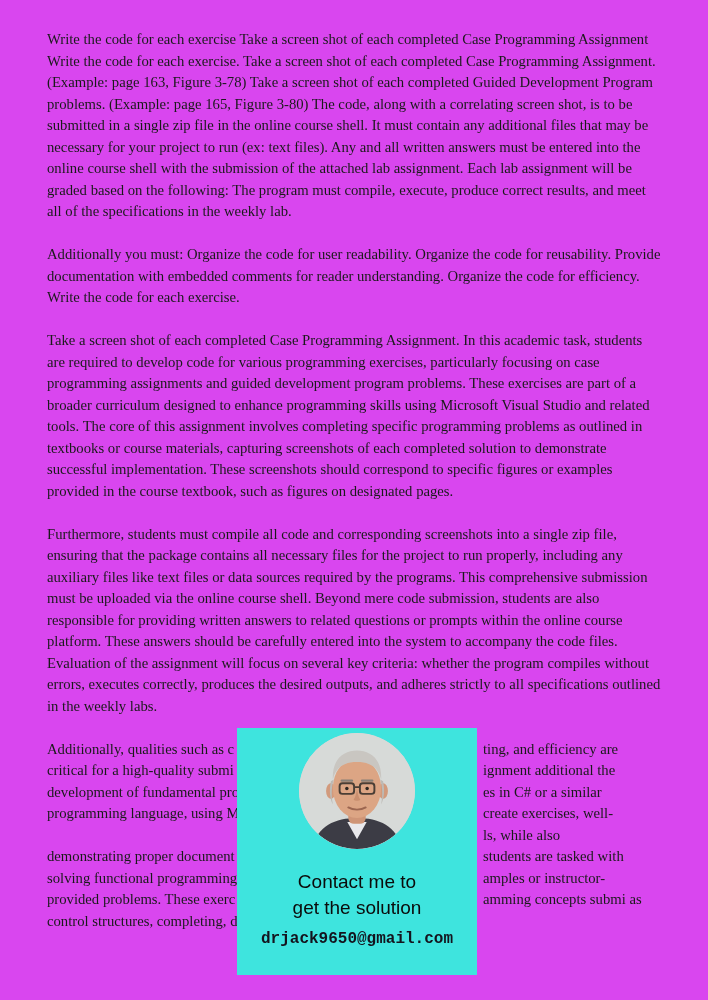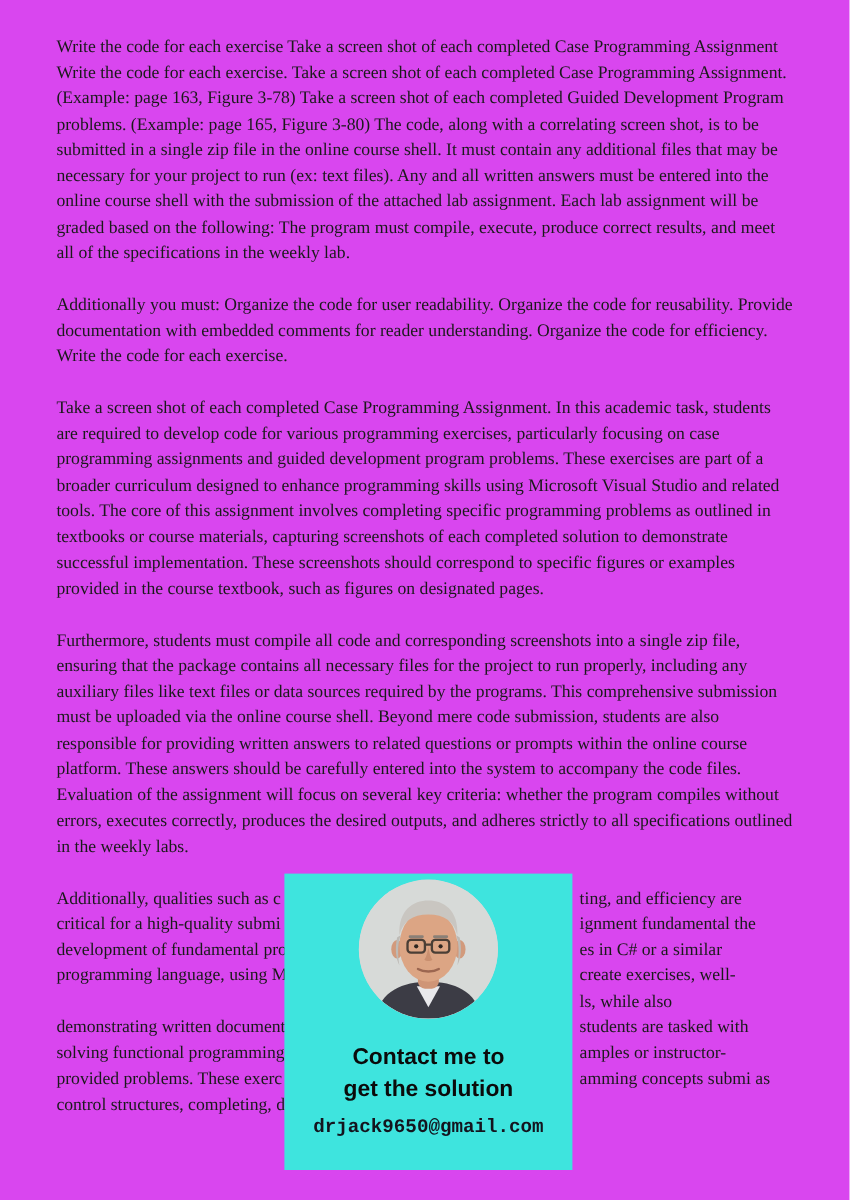--- a/index.html
+++ b/index.html
@@ -49,21 +49,21 @@
     border-radius: 50%;
     margin: 5px auto 0 auto;
     overflow: hidden;
     display: block;
     background: #d6d9d8;
   }
   .avatar svg { display: block; width: 116px; height: 116px; }
   .contact {
     margin-top: 20px;
     font-family: "Liberation Sans", sans-serif;
-    font-weight: bold;
+    font-weight: normal;
     font-size: 19px;
     line-height: 26px;
     color: #0b0b0b;
   }
   .email {
     margin-top: 9px;
     font-family: Liberation Mono, monospace;
     font-weight: bold;
     font-size: 16px;
     color: #14141e;
@@ -80,35 +80,35 @@
     <p>Take a screen shot of each completed Case Programming Assignment. In this academic task, students are required to develop code for various programming exercises, particularly focusing on case programming assignments and guided development program problems. These exercises are part of a broader curriculum designed to enhance programming skills using Microsoft Visual Studio and related tools. The core of this assignment involves completing specific programming problems as outlined in textbooks or course materials, capturing screenshots of each completed solution to demonstrate successful implementation. These screenshots should correspond to specific figures or examples provided in the course textbook, such as figures on designated pages.</p>
     <p>Furthermore, students must compile all code and corresponding screenshots into a single zip file, ensuring that the package contains all necessary files for the project to run properly, including any auxiliary files like text files or data sources required by the programs. This comprehensive submission must be uploaded via the online course shell. Beyond mere code submission, students are also responsible for providing written answers to related questions or prompts within the online course platform. These answers should be carefully entered into the system to accompany the code files. Evaluation of the assignment will focus on several key criteria: whether the program compiles without errors, executes correctly, produces the desired outputs, and adheres strictly to all specifications outlined in the weekly labs.</p>
 
     <div class="p5">
       <div class="line">
         <span class="frag-left">Additionally, qualities such as c</span>
         <span class="frag-right">ting, and efficiency are</span>
       </div>
       <div class="line">
         <span class="frag-left">critical for a high-quality submi</span>
-        <span class="frag-right">ignment fundamental the</span>
+        <span class="frag-right">ignment additional the</span>
       </div>
       <div class="line">
         <span class="frag-left">development of fundamental pro</span>
         <span class="frag-right">es in C# or a similar</span>
       </div>
       <div class="line">
         <span class="frag-left">programming language, using M</span>
         <span class="frag-right">create exercises, well-</span>
       </div>
       <div class="line">
         <span class="frag-right">ls, while also</span>
       </div>
       <div class="line">
-        <span class="frag-left">demonstrating written document</span>
+        <span class="frag-left">demonstrating proper document</span>
         <span class="frag-right">students are tasked with</span>
       </div>
       <div class="line">
         <span class="frag-left">solving functional programming</span>
         <span class="frag-right">amples or instructor-</span>
       </div>
       <div class="line">
         <span class="frag-left">provided problems. These exerc</span>
         <span class="frag-right">amming concepts submi as</span>
       </div>

